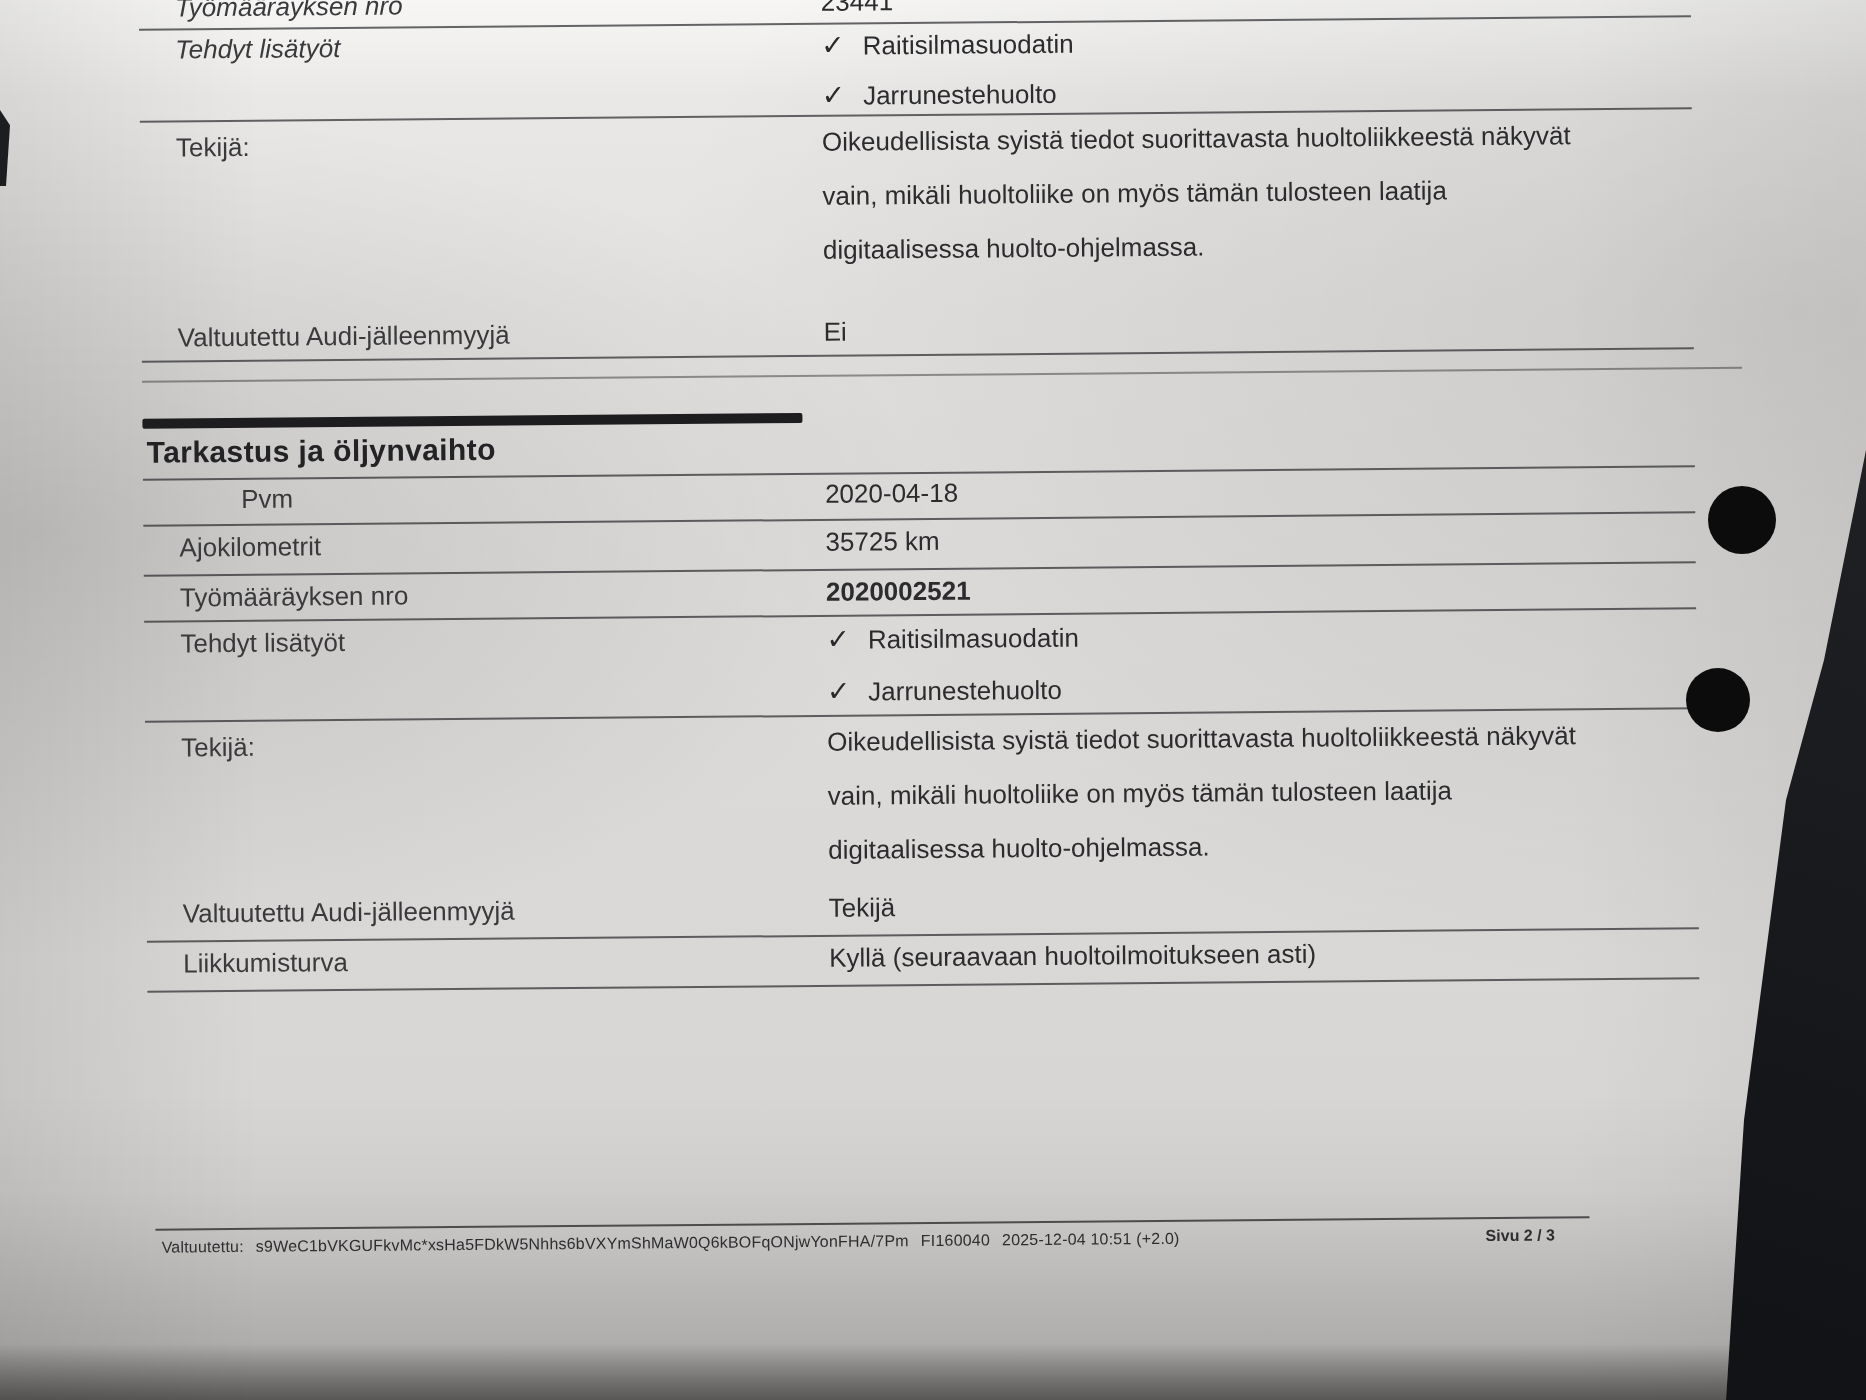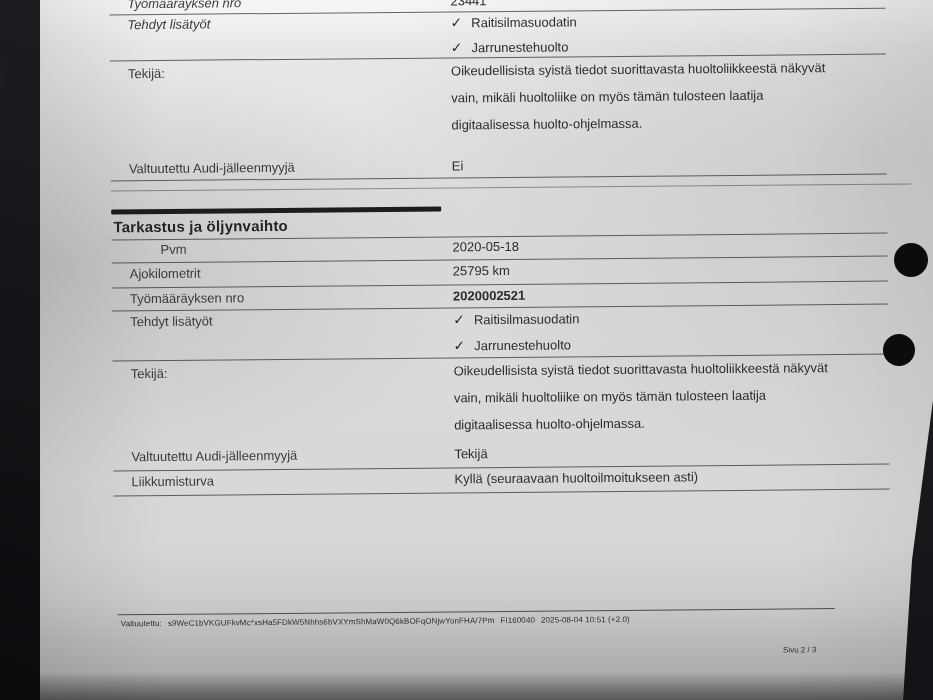--- a/index.html
+++ b/index.html
@@ -5,21 +5,20 @@
   html,body{margin:0;padding:0;background:#101214;}
   .stage{
     position:relative;width:933px;height:700px;overflow:hidden;
     background:linear-gradient(200deg,#25272a 0%,#141619 55%,#0a0b0d 100%);
     font-family:"Liberation Sans", sans-serif;
   }
   .paper{
     position:absolute;inset:0;
     clip-path:polygon(0 0,933px 0,933px 225px,912px 330px,893px 400px,872px 560px,863px 700px,0 700px);
     background:linear-gradient(180deg,#ecebe9 0%,#e2e1df 22%,#dbdad8 55%,#d6d5d3 85%,#c2c1bf 96%,#8e8d8b 100%);
-    margin-left:40px;
   }
   .shade{
     position:absolute;inset:0;pointer-events:none;
     background:
       radial-gradient(ellipse at 96% 22%, rgba(0,0,0,.10), transparent 45%),
       radial-gradient(ellipse at 2% 38%, rgba(0,0,0,.12), transparent 35%),
       linear-gradient(90deg, rgba(0,0,0,.08), rgba(0,0,0,0) 14%, rgba(0,0,0,0) 84%, rgba(0,0,0,.05)),
       linear-gradient(180deg, rgba(255,255,255,.55) 0%, rgba(255,255,255,0) 7%, rgba(0,0,0,0) 78%, rgba(0,0,0,.10) 96%, rgba(0,0,0,.38) 100%);
   }
   .content{position:absolute;inset:0;transform:rotate(-0.5deg);transform-origin:460px 300px;color:#39393b;}
@@ -31,21 +30,21 @@
   .rule.soft{background:rgba(55,55,58,.5);}
   .secbar{position:absolute;left:72px;top:206px;width:330px;height:5px;background:#1d1d1f;border-radius:1px;}
   .sectitle{position:absolute;left:74px;top:215px;font-size:15px;font-weight:bold;letter-spacing:.2px;color:#232325;}
   .dot{position:absolute;border-radius:50%;background:#0c0c0d;}
   .dot1{left:854px;top:243px;width:34px;height:34px;}
   .dot2{left:843px;top:334px;width:32px;height:32px;}
   .leftnotch{position:absolute;left:0;top:55px;width:5px;height:38px;background:#1b1d20;clip-path:polygon(0 0,100% 20%,60% 100%,0 100%);}
   .footer-line{position:absolute;left:75px;top:611px;width:717px;height:1px;background:rgba(45,45,48,.8);}
   .footer-text{position:absolute;left:78px;top:616px;font-size:8px;color:#2e2e30;white-space:nowrap;letter-spacing:.1px;}
   .footer-text span{margin-right:6px;}
-  .page-num{position:absolute;left:740px;top:648px;font-size:8px;color:#2e2e30;white-space:nowrap;}
+  .page-num{position:absolute;left:740px;top:616px;font-size:8px;color:#2e2e30;white-space:nowrap;font-weight:bold;}
 </style>
 </head>
 <body>
 
 <div class="stage">
   <div class="paper">
     <div class="shade"></div>
 
     <div class="content">
 
@@ -66,25 +65,25 @@
       <div class="lbl" style="top:158px;">Valtuutettu Audi-jälleenmyyjä</div>
       <div class="val" style="top:158px;text-align:right;">Ei</div>
       <div class="rule" style="top:177px;"></div>
       <div class="rule soft" style="top:187px;width:800px;"></div>
 
       <div class="secbar"></div>
       <div class="sectitle">Tarkastus ja öljynvaihto</div>
       <div class="rule" style="top:236px;"></div>
 
       <div class="lbl" style="top:239px;padding-left:31px;">Pvm</div>
-      <div class="val" style="top:239px;">2020-05-18</div>
+      <div class="val" style="top:239px;">2020-04-18</div>
       <div class="rule" style="top:259px;"></div>
 
       <div class="lbl" style="top:263px;">Ajokilometrit</div>
-      <div class="val" style="top:263px;">25795 km</div>
+      <div class="val" style="top:263px;">35725 km</div>
       <div class="rule" style="top:284px;"></div>
 
       <div class="lbl" style="top:288px;">Työmääräyksen nro</div>
       <div class="val" style="top:288px;font-weight:bold;">2020002521</div>
       <div class="rule" style="top:307px;"></div>
 
       <div class="lbl" style="top:311px;">Tehdyt lisätyöt</div>
       <div class="chk" style="top:311px;"><span class="g">✓</span><span>Raitisilmasuodatin</span></div>
       <div class="chk" style="top:337px;"><span class="g">✓</span><span>Jarrunestehuolto</span></div>
       <div class="rule" style="top:357px;"></div>
@@ -97,21 +96,21 @@
       <div class="lbl" style="top:446px;">Valtuutettu Audi-jälleenmyyjä</div>
       <div class="val" style="top:446px;">Tekijä</div>
       <div class="rule" style="top:467px;"></div>
 
       <div class="lbl" style="top:471px;">Liikkumisturva</div>
       <div class="val" style="top:471px;">Kyllä (seuraavaan huoltoilmoitukseen asti)</div>
       <div class="rule" style="top:492px;"></div>
 
       <div class="footer-line"></div>
       <div class="footer-text">
-        <span>Valtuutettu:</span><span>s9WeC1bVKGUFkvMc*xsHa5FDkW5Nhhs6bVXYmShMaW0Q6kBOFqONjwYonFHA/7Pm</span><span>FI160040</span><span>2025-08-04 10:51 (+2.0)</span>
+        <span>Valtuutettu:</span><span>s9WeC1bVKGUFkvMc*xsHa5FDkW5Nhhs6bVXYmShMaW0Q6kBOFqONjwYonFHA/7Pm</span><span>FI160040</span><span>2025-12-04 10:51 (+2.0)</span>
       </div>
       <div class="page-num">Sivu 2 / 3</div>
     </div>
 
     <div class="dot dot1"></div>
     <div class="dot dot2"></div>
   </div>
 
   <div class="leftnotch"></div>
 </div>

